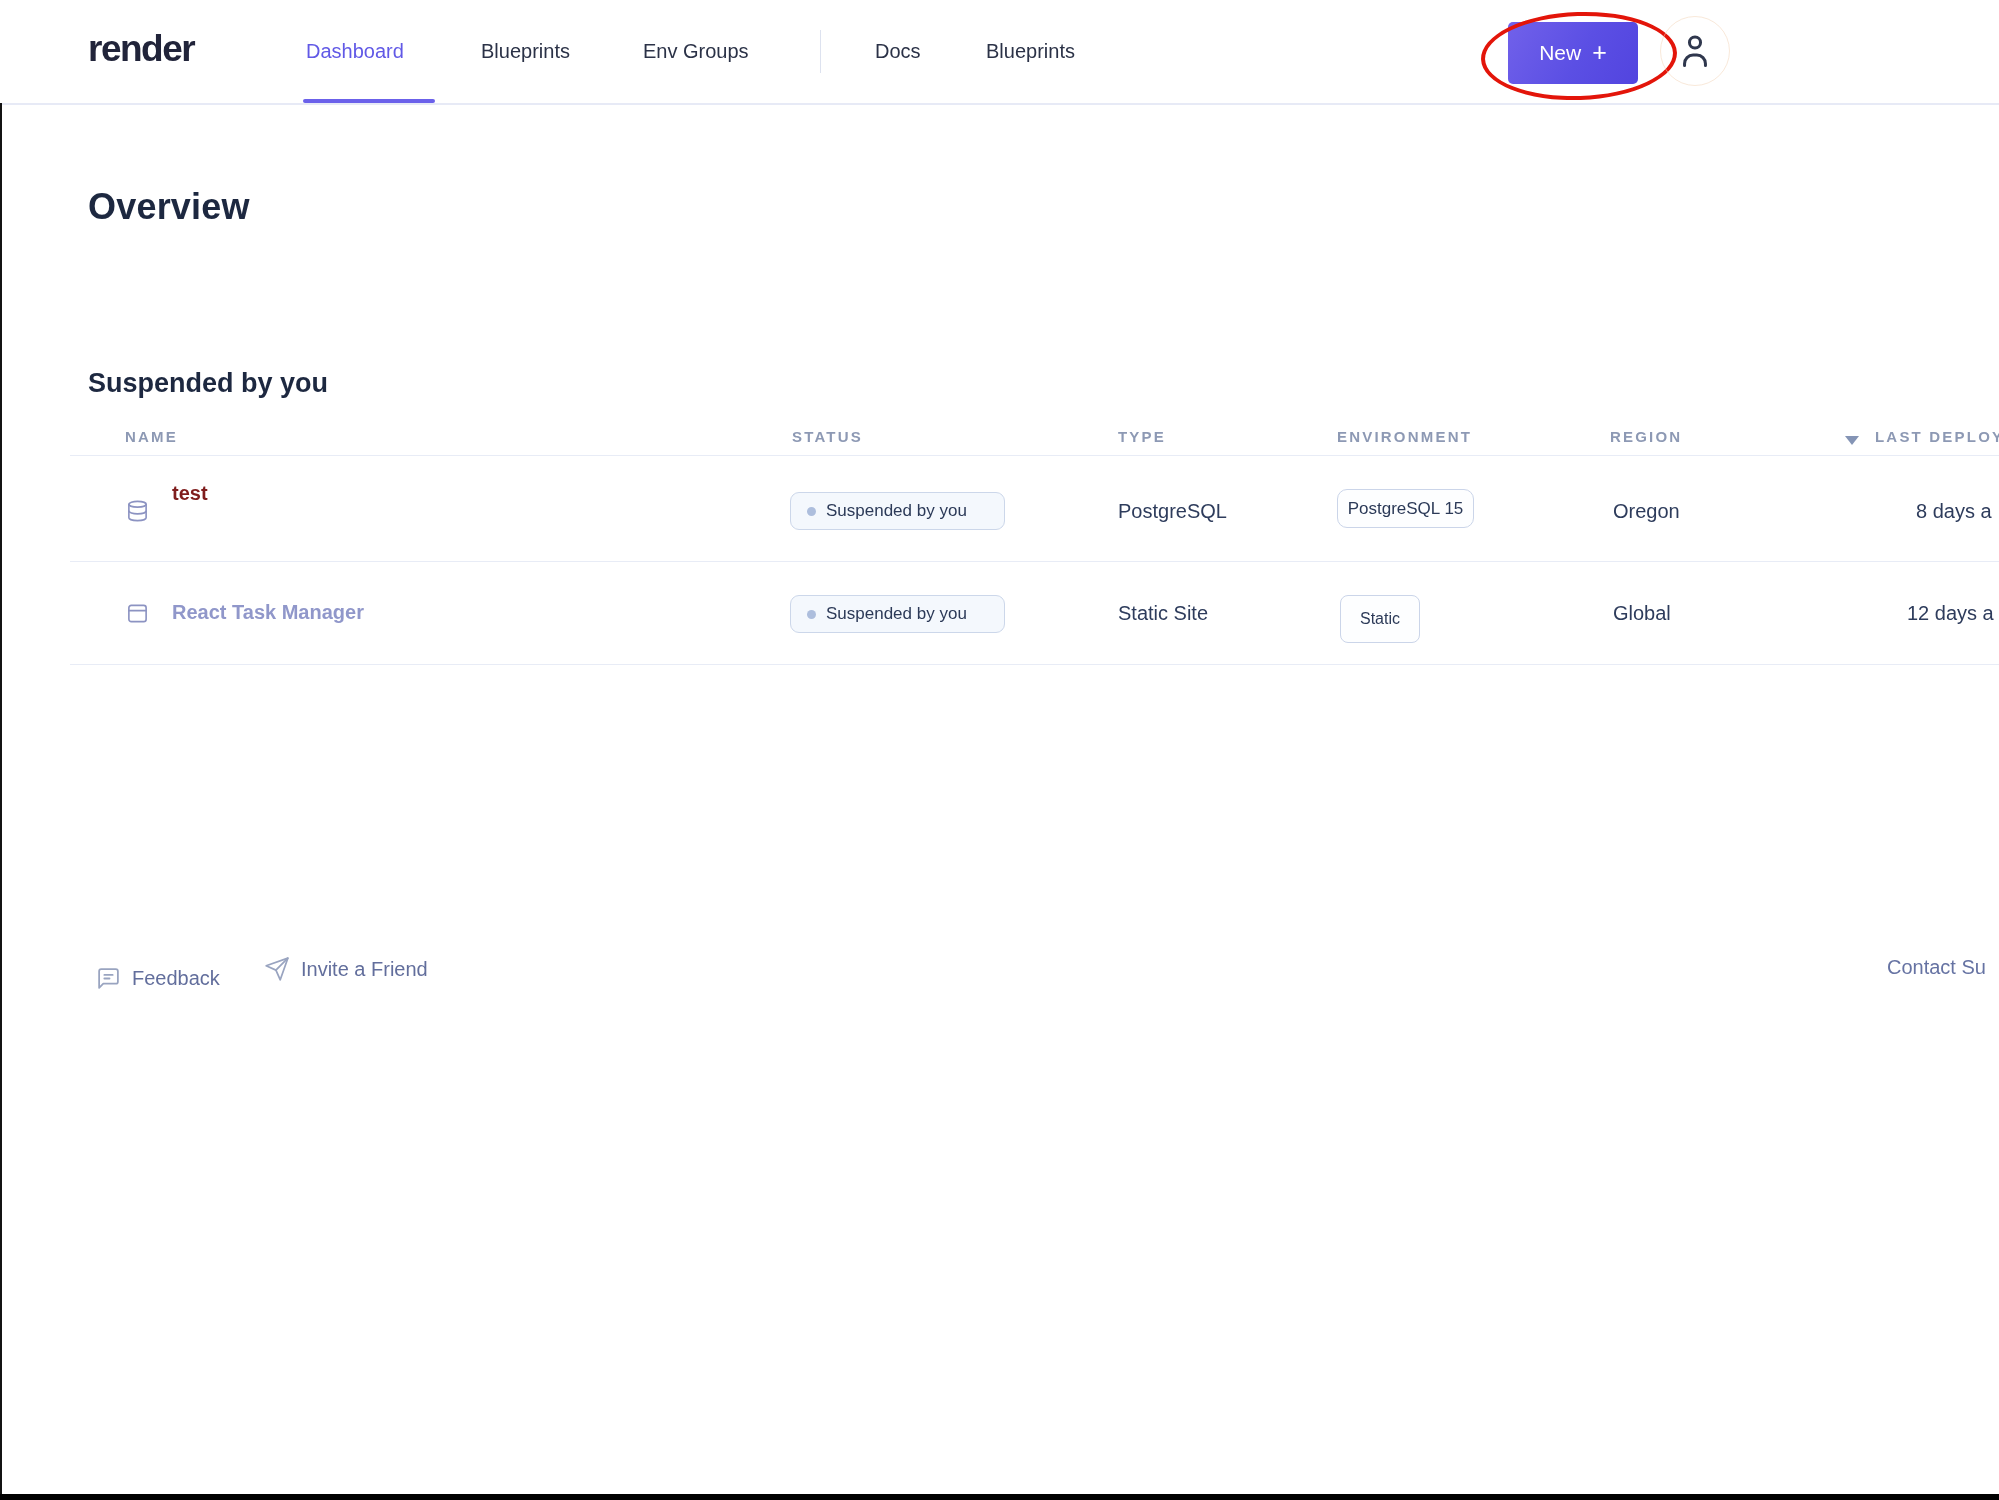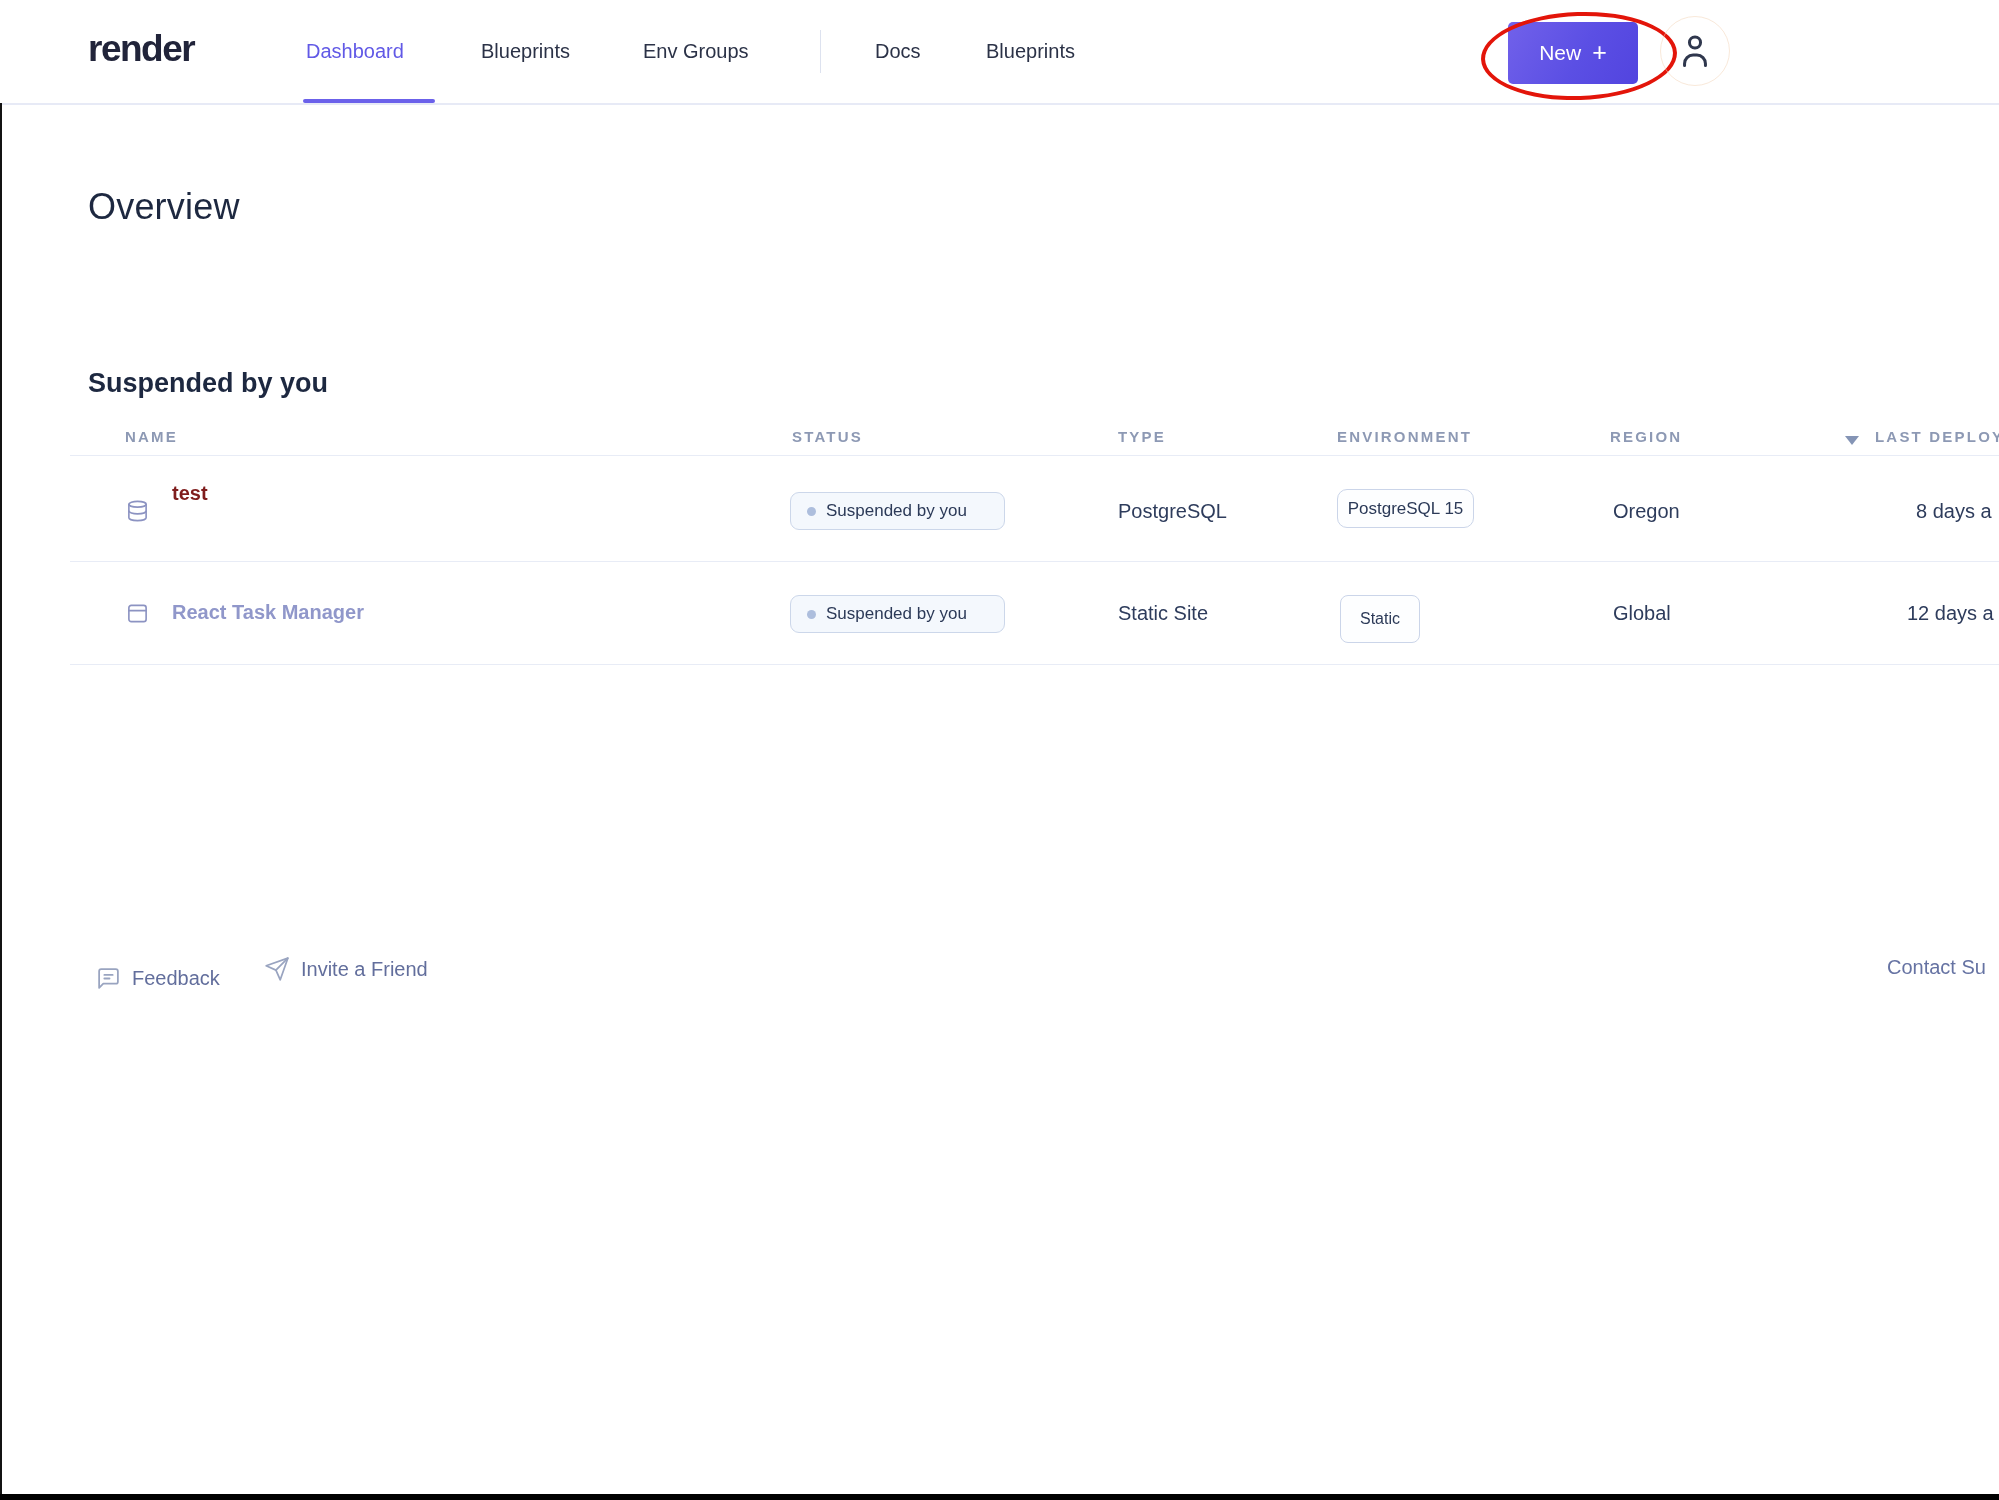--- a/index.html
+++ b/index.html
@@ -27,21 +27,21 @@
   }
   .new-btn .plus{font-size:25px;font-weight:400;margin-top:-2px;}
   .red-ellipse{
     position:absolute;left:1481px;top:12px;width:188px;height:80px;
     border:4.5px solid #e3150a;border-radius:50%;transform:rotate(-2deg);
     pointer-events:none;
   }
   .avatar-ring{position:absolute;left:1660px;top:16px;width:68px;height:68px;border-radius:50%;border:1px solid rgba(243,213,186,.55);}
   .avatar{position:absolute;left:1676px;top:31px;width:38px;height:40px;cursor:pointer;}
   
-  .page-title{position:absolute;left:88px;top:162px;font-size:36px;font-weight:400;color:#1d2840;letter-spacing:.2px;}
+  .page-title{position:absolute;left:88px;top:162px;font-size:36px;font-weight:700;color:#1d2840;letter-spacing:.2px;}
   .section-title{position:absolute;left:88px;top:346px;font-size:27px;font-weight:700;color:#1d2840;}
   
   .th{position:absolute;top:428px;font-size:15px;font-weight:700;letter-spacing:2.2px;color:#8d99b4;}
   .th-name{left:125px;}
   .th-status{left:792px;}
   .th-type{left:1118px;}
   .th-env{left:1337px;}
   .th-region{left:1610px;}
   .th-deploy{left:1875px;white-space:nowrap;}
   .sort-arrow{position:absolute;left:1845px;top:436px;width:0;height:0;

